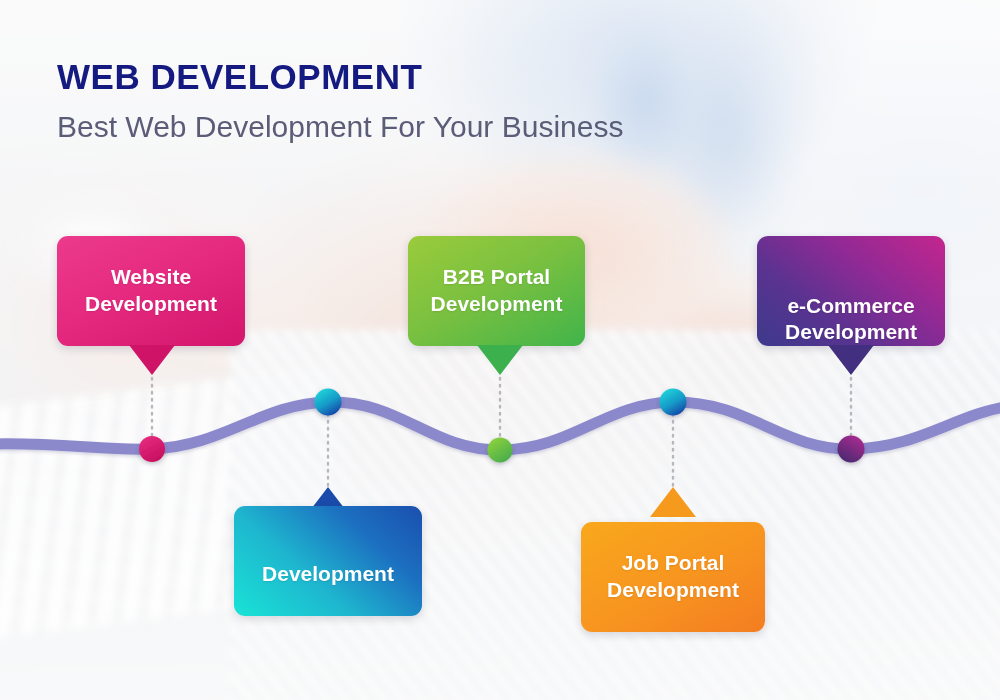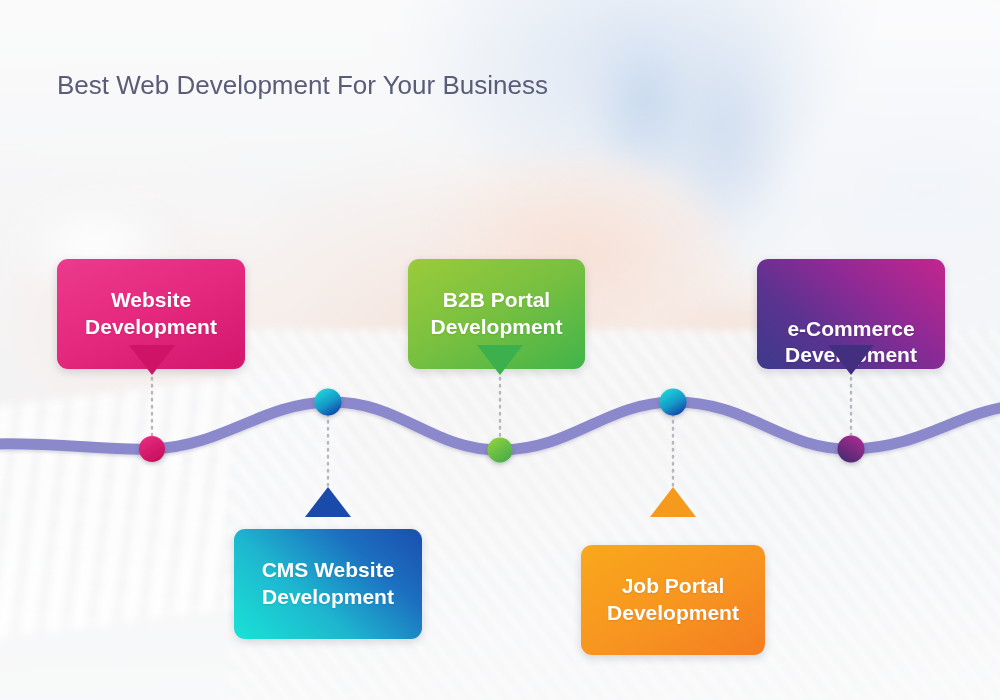--- a/index.html
+++ b/index.html
@@ -105,21 +105,21 @@
   .title {
     font-size: 35px;
     font-weight: bold;
     color: #141a80;
     letter-spacing: 0.5px;
     line-height: 1.1;
     margin: 0;
     white-space: nowrap;
   }
   .subtitle {
-    font-size: 26px;
+    font-size: 30px;
     color: #5b5d78;
     margin: 13px 0 0 0;
     line-height: 1.1;
     white-space: nowrap;
   }
 
   
   .wave-svg {
     position: absolute;
     left: 0; top: 0;
@@ -136,21 +136,20 @@
     align-items: center;
     justify-content: center;
     text-align: center;
     font-size: 21px;
     font-weight: bold;
     line-height: 1.27;
     padding: 0 10px;
     box-sizing: border-box;
     box-shadow: 0 3px 9px rgba(40,40,70,0.17);
     text-shadow: 0 1px 2px rgba(0,0,0,0.10);
-    margin-top: 23px;
   }
   .card .label { display: block; width: 100%; }
 
   
   .tail {
     position: absolute;
     width: 0; height: 0;
   }
   .tail-down {
     border-left: 23px solid transparent;
@@ -186,20 +185,21 @@
     <div class="bg-base"></div>
     <div class="bg-cup"></div>
     <div class="bg-mug"></div>
     <div class="bg-hands"></div>
     <div class="bg-keyboard"></div>
     <div class="bg-fabric"></div>
     <div class="bg-wash"></div>
   </div>
 
   <div class="header">
+    <h1 class="title">WEB DEVELOPMENT</h1>
     <p class="subtitle">Best Web Development For Your Business</p>
   </div>
 
   <svg class="wave-svg" viewBox="0 0 1000 700">
     <defs>
       <linearGradient id="dotPink" x1="0" y1="0" x2="0.55" y2="1">
         <stop offset="0%" stop-color="#ea2f84"></stop>
         <stop offset="100%" stop-color="#c7105f"></stop>
       </linearGradient>
       <linearGradient id="dotBlue" x1="0.15" y1="0" x2="0.75" y2="1">
@@ -243,21 +243,21 @@
   <div class="card card-pink" style="left:57px; top:236px; width:188px; height:110px;">
     <span class="label">
       <span>Website</span><br><span>Development</span>
     </span>
   </div>
   <div class="tail tail-down tail-pink" style="left:129px; top:345px;"></div>
 
   <div class="tail tail-up tail-cyan" style="left:305px; top:487px;"></div>
   <div class="card card-cyan" style="left:234px; top:506px; width:188px; height:110px;">
     <span class="label">
-      <span>CMS Website</span><br><span>Development</span>
+      <br><span>Development</span>
     </span>
   </div>
 
   <div class="card card-green" style="left:408px; top:236px; width:177px; height:110px;">
     <span class="label">
       <span>B2B Portal</span><br><span>Development</span>
     </span>
   </div>
   <div class="tail tail-down tail-green" style="left:477px; top:345px;"></div>
 

